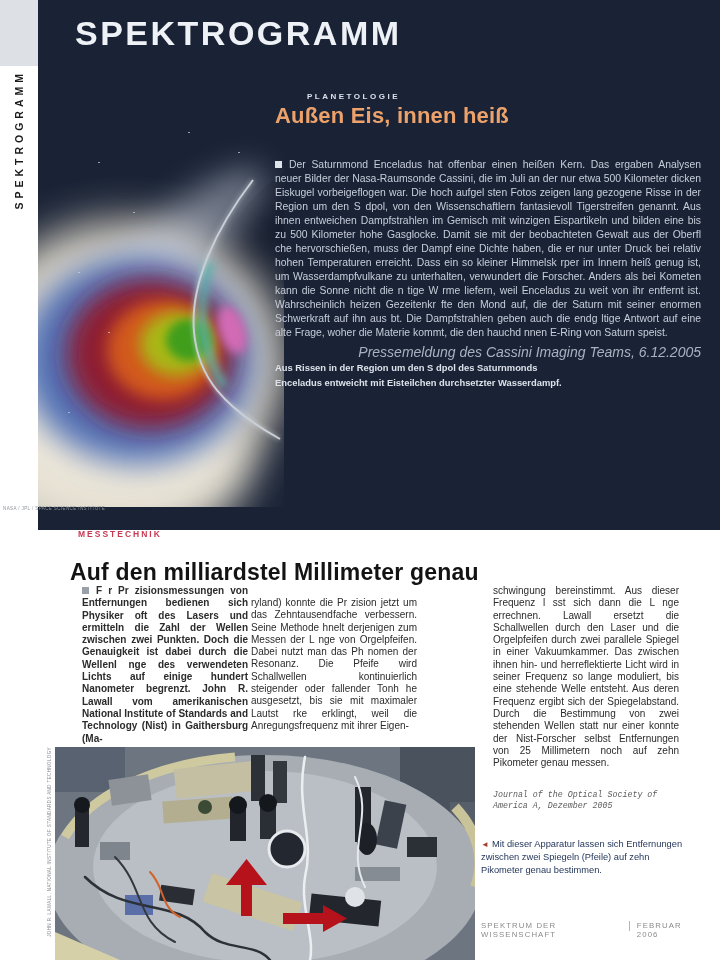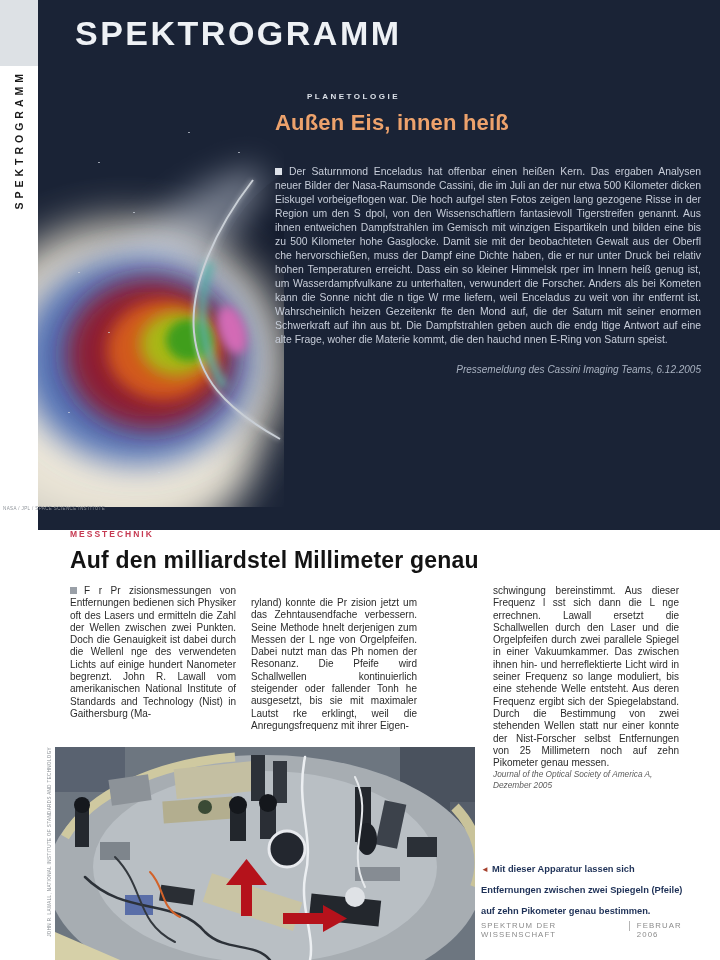--- a/index.html
+++ b/index.html
@@ -20,54 +20,54 @@
   
   .navy-block { position:absolute; left:38px; top:0; width:682px; height:530px;
     background:#1a2336; overflow:hidden; }
   .masthead { position:absolute; left:37px; top:14px;
     font-size:34px; font-weight:bold; letter-spacing:2.5px; color:#eef1f5; }
 
   .crescent-wrap { position:absolute; left:0; top:92px; width:246px; height:415px; }
 
   .art1 { position:absolute; left:237px; top:92px; width:426px; }
   .art1 .kicker { font-size:8px; font-weight:bold; letter-spacing:2.5px; color:#dbe0e8;padding-left:32px; }
-  .art1 .headline { margin-top:9px; font-size:22px; font-weight:bold; color:#eda26c; letter-spacing:.2px; }
+  .art1 .headline { margin-top:2px; font-size:22px; font-weight:bold; color:#eda26c; letter-spacing:.2px; }
   .art1 .body { margin-top:29px; font-size:10.4px; line-height:14px; color:#c7cdd9;
     text-align:justify; }
   .bullet-sq { display:inline-block; width:7px; height:7px; background:#dfe3ea; margin-right:7px; }
   .bullet-sq.dark { background:#9aa0a8; }
-  .art1 .source { margin-top:17px; font-size:10px; font-style:italic; color:#a9b2c1; text-align:right; }
+  .art1 .source { margin-top:4px; font-size:14px; font-style:italic; color:#a9b2c1; text-align:right; }
   .art1-caption { position:absolute; left:237px; top:360px; width:300px;
     font-size:9.4px; font-weight:bold; line-height:15px; color:#dde2ea; }
 
   .nasa-credit { position:absolute; left:3px; top:506px; font-size:4.5px;
     letter-spacing:.4px; color:#8d9298; }
 
   
   .art2-head { position:absolute; left:70px; top:529px; width:600px; }
-  .art2-head .kicker { font-size:8.5px; font-weight:bold; letter-spacing:2px; color:#c63a52; }
-  .art2-head .headline { margin-top:8px; font-size:23px; font-weight:bold; color:#131313; letter-spacing:.2px; }
+  .art2-head .kicker { font-size:8.5px; font-weight:bold; letter-spacing:2px; color:#c63a52;margin-left:8px; }
+  .art2-head .headline { margin-top:20px; font-size:23px; font-weight:bold; color:#131313; letter-spacing:.2px; }
 
   .col { position:absolute; top:585px; font-size:10px; line-height:12.3px;
     color:#2b2b2b; text-align:justify; }
-  .col1 { left:70px;  width:166px; }
+  .col1 { left:82px;  width:166px;font-weight:bold; }
   .col2 { left:251px; width:166px;margin-top:12px; }
   .col3 { left:493px; width:186px; }
-  .source2 { margin-top:0; font-size:8.3px; line-height:10.5px; font-style:italic;
-    color:#5c5c5c; text-align:left; }
+  .source2 { margin-top:21px; font-size:8.3px; line-height:10.5px; font-style:italic;
+    color:#5c5c5c; text-align:left;font-family:Liberation Mono, monospace; }
 
   
   .photo-wrap { position:absolute; left:55px; top:747px; width:420px; height:213px; overflow:hidden; }
   .photo-credit-wrap { position:absolute; left:44px; top:747px; width:10px; height:213px;
     display:flex; align-items:flex-start; justify-content:center; }
   .photo-credit { writing-mode:vertical-rl; transform:rotate(180deg);
     font-size:4.5px; letter-spacing:.4px; color:#8a8f94; white-space:nowrap; }
 
-  .caption2 { position:absolute; left:481px; top:859px; width:208px;
-    font-size:9.3px; font-weight:bold; line-height:21px; color:#1e3157; }
+  .caption2 { position:absolute; left:481px; top:838px; width:208px;
+    font-size:9.3px; font-weight:normal; line-height:13px; color:#1e3157; }
   .caption2 .arrow { color:#a5402c; font-size:8px; margin-right:3px; }
 
   .footer { position:absolute; left:481px; top:921px; width:220px;
     font-size:7.8px; letter-spacing:1.1px; color:#8b8b8b; display:flex; align-items:flex-start; }
   .footer .divider { display:inline-block; width:1px; height:10px; background:#b5b5b5; margin:0 7px; }
 </style>
 </head>
 <body>
 
 <div id="page">
@@ -132,20 +132,21 @@
       </svg>
     </div>
 
     <div class="art1">
       <div class="kicker">PLANETOLOGIE</div>
       <div class="headline">Außen Eis, innen heiß</div>
       <div class="body"><span class="bullet-sq"></span><span>Der Saturnmond Enceladus hat offenbar einen heißen Kern. Das ergaben Analysen neuer Bilder der Nasa-Raumsonde Cassini, die im Juli an der nur etwa 500 Kilometer dicken Eiskugel vorbeigeflogen war. Die hoch aufgel sten Fotos zeigen lang gezogene Risse in der Region um den S dpol, von den Wissenschaftlern fantasievoll Tigerstreifen genannt. Aus ihnen entweichen Dampfstrahlen im Gemisch mit winzigen Eispartikeln und bilden eine bis zu 500 Kilometer hohe Gasglocke. Damit sie mit der beobachteten Gewalt aus der Oberfl che hervorschießen, muss der Dampf eine Dichte haben, die er nur unter Druck bei relativ hohen Temperaturen erreicht. Dass ein so kleiner Himmelsk rper im Innern heiß genug ist, um Wasserdampfvulkane zu unterhalten, verwundert die Forscher. Anders als bei Kometen kann die Sonne nicht die n tige W rme liefern, weil Enceladus zu weit von ihr entfernt ist. Wahrscheinlich heizen Gezeitenkr fte den Mond auf, die der Saturn mit seiner enormen Schwerkraft auf ihn aus bt. Die Dampfstrahlen geben auch die endg ltige Antwort auf eine alte Frage, woher die Materie kommt, die den hauchd nnen E-Ring von Saturn speist.</span></div>
       <div class="source">Pressemeldung des Cassini Imaging Teams, 6.12.2005</div>
     </div>
 
+    <div class="art1-caption">Aus Rissen in der Region um den S dpol des Saturnmonds Enceladus entweicht mit Eisteilchen durchsetzter Wasserdampf.</div>
   </div>
 
   <div class="nasa-credit">NASA / JPL / SPACE SCIENCE INSTITUTE</div>
 
   <div class="art2-head">
     <div class="kicker">MESSTECHNIK</div>
     <div class="headline">Auf den milliardstel Millimeter genau</div>
   </div>
 
   <div class="col col1"><span class="bullet-sq dark"></span><span>F r Pr zisionsmessungen von Entfernungen bedienen sich Physiker oft des Lasers und ermitteln die Zahl der Wellen zwischen zwei Punkten. Doch die Genauigkeit ist dabei durch die Wellenl nge des verwendeten Lichts auf einige hundert Nanometer begrenzt. John R. Lawall vom amerikanischen National Institute of Standards and Technology (Nist) in Gaithersburg (Ma-</span></div>

